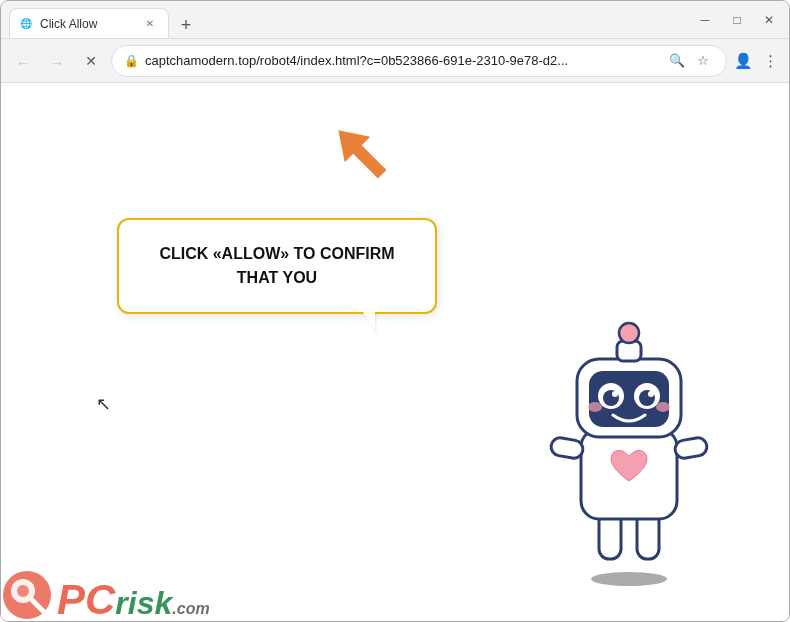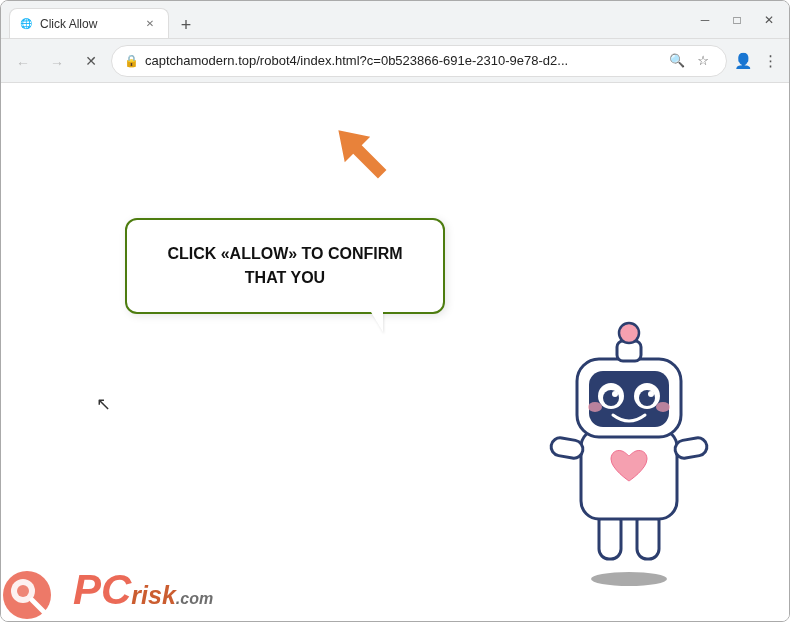--- a/index.html
+++ b/index.html
@@ -203,23 +203,23 @@
 
     .arrow-svg {
       width: 80px;
       height: 80px;
     }
 
     
     .speech-bubble {
       position: absolute;
       top: 135px;
-      left: 124px;
+      left: 116px;
       background: #fff;
-      border: 2px solid #4d7c0f;
+      border: 2px solid #eab308;
       border-radius: 12px;
       padding: 22px 28px;
       box-shadow: 2px 2px 8px rgba(0,0,0,0.1);
       width: 320px;
       text-align: center;
     }
 
     .speech-bubble::after {
       content: '';
       position: absolute;
@@ -262,41 +262,41 @@
       width: 200px;
       height: 280px;
     }
 
     
     .watermark {
       position: absolute;
       bottom: 0px;
       left: 0px;
       display: flex;
-      align-items: flex-start;
-      gap: 20px;
+      align-items: flex-end;
+      gap: 4px;
       opacity: 0.85;
     }
 
     .pcrisk-icon {
       width: 52px;
       height: 52px;
     }
 
     .pcrisk-text-container {
       display: flex;
       align-items: baseline;
       font-size: 42px;
       font-weight: 900;
       font-style: italic;
       line-height: 1;
     }
 
     .pc-text { color: #e8503a; }
-    .risk-text { color: #c2410c; font-size: 25px; }
+    .risk-text { color: #15803d; font-size: 32px; }
     .dot-com { color: #555; font-size: 16px; font-weight: 700; }
 
     
     .cursor {
       position: absolute;
       top: 310px;
       left: 95px;
       font-size: 18px;
       color: #333;
     }

